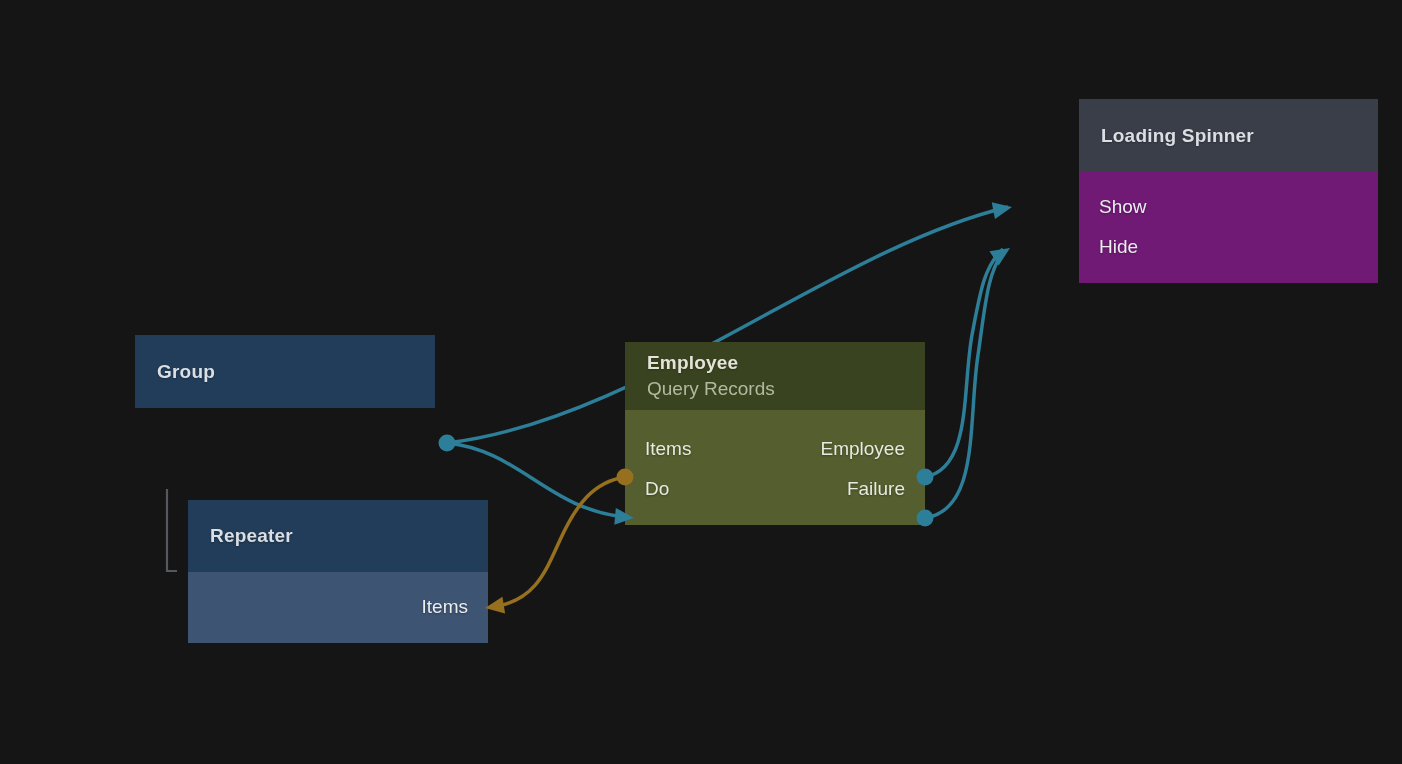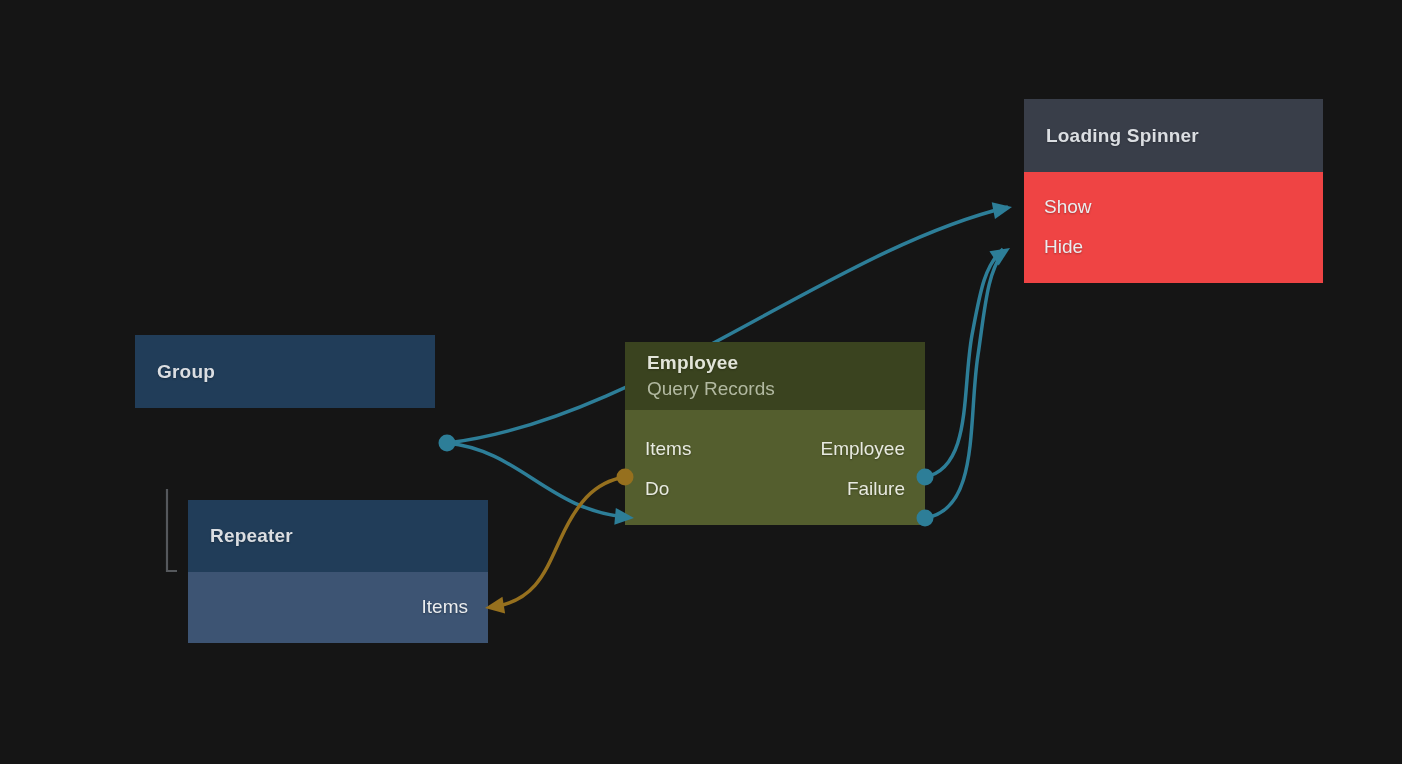--- a/index.html
+++ b/index.html
@@ -27,31 +27,31 @@
   .port-label{font-size:19px;color:#ebedef;text-shadow:0 1px 2px rgba(0,0,0,.3);}
 
   
   .node-blue .node-header{background:#213d59;}
   .node-blue .node-body{background:#3d5473;}
   .node-green .node-header{background:#3a431f;}
   .node-green .node-body{background:#545e2e;}
   .node-green .node-title{color:#e2e4d9;}
   .node-green .port-label{color:#e8eae0;}
   .node-gray .node-header{background:#393e49;}
-  .node-gray .node-body{background:#ef4444;}
+  .node-gray .node-body{background:#701a75;}
 
   
   #node-group{left:135px;top:335px;}
   #node-group .node-header{height:73px;}
   #node-repeater{left:188px;top:500px;}
   #node-repeater .node-header{height:72px;}
   #node-employee{left:625px;top:342px;}
   #node-employee .node-header{height:68px;}
   #node-employee .node-body{padding-top:19px;}
-  #node-loading-spinner{left:1004px;top:99px;width:299px;padding-left:20px;}
+  #node-loading-spinner{left:1059px;top:99px;width:299px;padding-left:20px;}
   #node-loading-spinner .node-header{height:73px;}
 
   .edge{fill:none;stroke-width:3.5px;}
   .edge.teal{stroke:#2d7e98;}
   .edge.orange{stroke:#96701e;}
   .arrowhead.teal{fill:#2d7e98;}
   .arrowhead.orange{fill:#96701e;}
   .port-dot.teal{fill:#2d7e98;}
   .port-dot.orange{fill:#96701e;}
   .tree-line{fill:none;stroke:#55585c;stroke-width:2.2px;}

